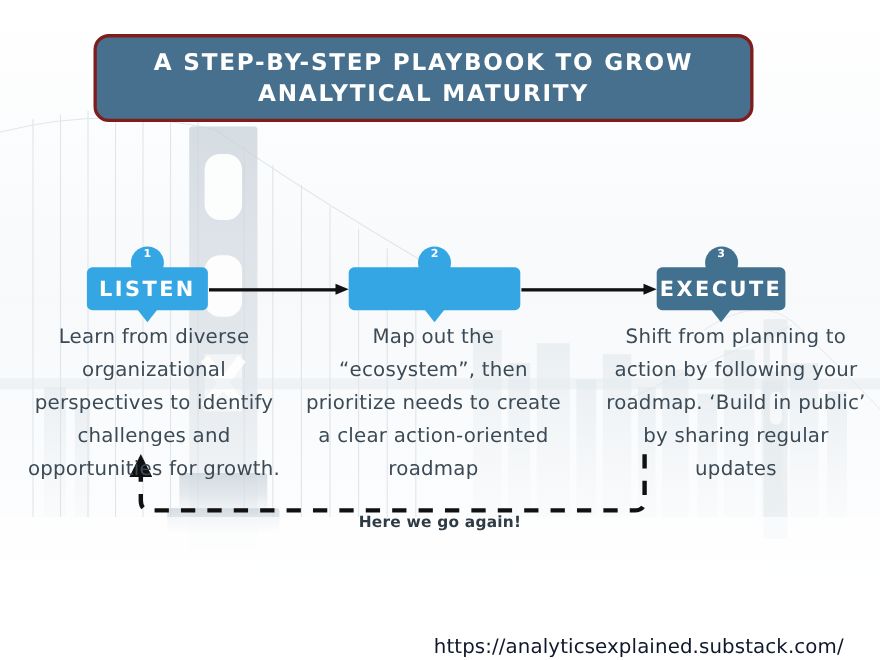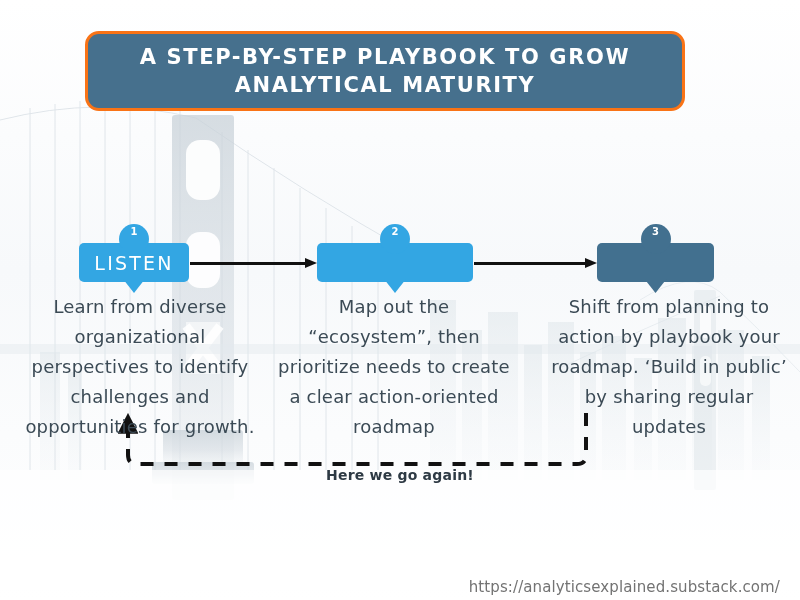--- a/index.html
+++ b/index.html
@@ -30,21 +30,21 @@
 
   
   #title-banner {
     position: absolute;
     left: 85px;
     top: 31px;
     width: 600px;
     height: 80px;
     box-sizing: border-box;
     background: #46708d;
-    border: 3px solid #f97316;
+    border: 3px solid #7f1d1d;
     border-radius: 14px;
     z-index: 5;
     display: flex;
     align-items: center;
     justify-content: center;
   }
   #title-text {
     color: #ffffff;
     font-size: 21px;
     line-height: 28px;
@@ -65,21 +65,21 @@
     height: 39px;
     border-radius: 5px;
     display: flex;
     align-items: center;
     justify-content: center;
   }
   .step-label {
     color: #ffffff;
     font-size: 19px;
     letter-spacing: 2.2px;
-    font-weight: 400;
+    font-weight: 700;
     text-transform: uppercase;
     white-space: nowrap;
     padding: 0 14px;
   }
   .step-badge {
     position: absolute;
     top: -19px;
     left: 50%;
     transform: translateX(-50%);
     width: 30px;
@@ -162,24 +162,24 @@
     font-size: 14px;
     font-weight: 700;
     color: #2e3a44;
     letter-spacing: 0.2px;
   }
 
   
   #footer-url {
     position: absolute;
     z-index: 6;
-    right: 20px;
+    right: 33px;
     top: 578px;
-    font-size: 15px;
-    color: #737373;
+    font-size: 18px;
+    color: #0f172a;
     letter-spacing: 0.1px;
   }
 </style>
 </head>
 <body>
 
 <div id="canvas">
 
   <svg id="bg-art" viewBox="0 0 800 600" xmlns="http://www.w3.org/2000/svg">
     <defs>
@@ -289,26 +289,27 @@
       </div>
     </div>
   </div>
   <div class="step-desc" style="left:278px; top:292px; width:232px;">Map out the “ecosystem”, then prioritize needs to create a clear action-oriented roadmap</div>
 
   <div class="step" style="left:597px; top:243px; width:117px;">
     <div class="step-box" style="background:#42708f;">
       <div class="step-badge" style="background:#42708f;">
         <span>3</span>
       </div>
+      <div class="step-label">EXECUTE</div>
       <div class="step-notch">
         <div style="background:#42708f;"></div>
       </div>
     </div>
   </div>
-  <div class="step-desc" style="left:545px; top:292px; width:248px;">Shift from planning to action by playbook your roadmap. ‘Build in public’ by sharing regular updates</div>
+  <div class="step-desc" style="left:545px; top:292px; width:248px;">Shift from planning to action by following your roadmap. ‘Build in public’ by sharing regular updates</div>
 
   <div class="arrow" style="left:190px; top:258px; width:127px;">
     <div class="arrow-line" style="width:116px;"></div>
     <div class="arrow-head" style="left:115px;"></div>
   </div>
 
   <div class="arrow" style="left:474px; top:258px; width:123px;">
     <div class="arrow-line" style="width:112px;"></div>
     <div class="arrow-head" style="left:111px;"></div>
   </div>

